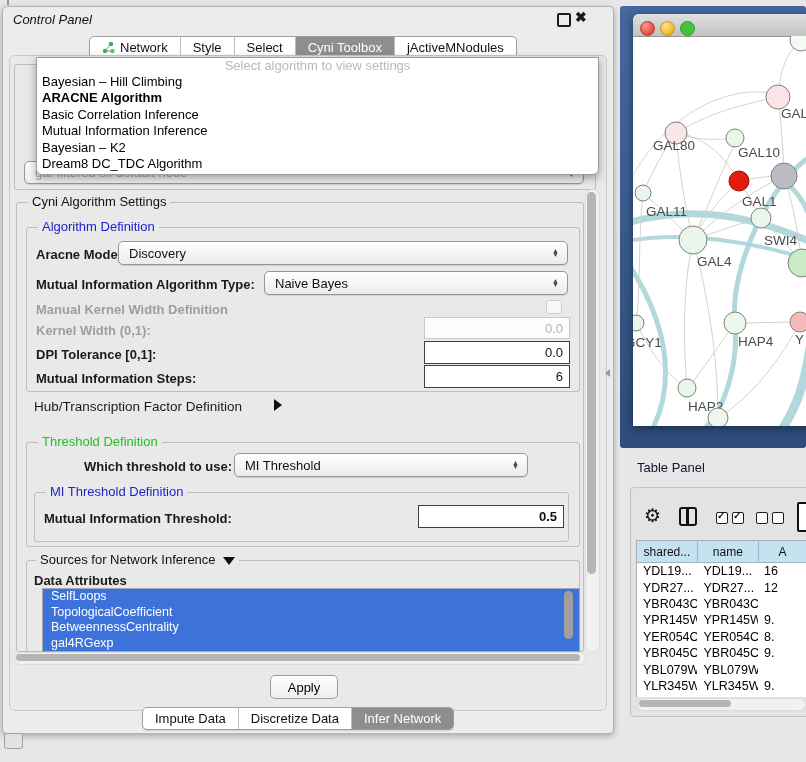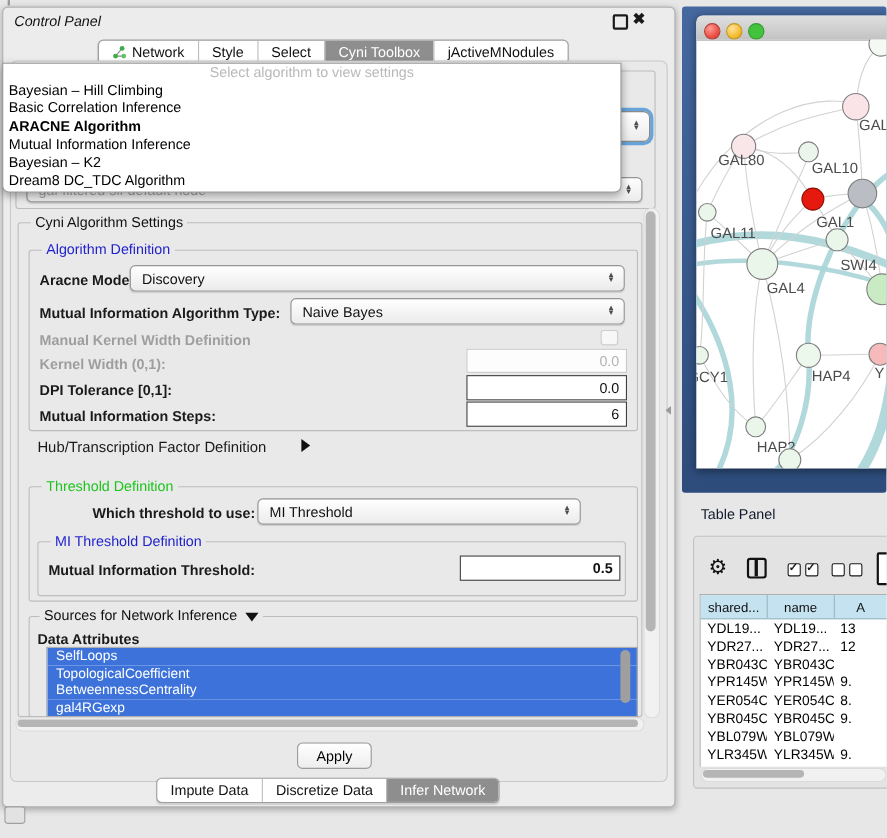--- a/index.html
+++ b/index.html
@@ -21,21 +21,21 @@
          display:flex;align-items:center;justify-content:flex-end;padding:0 6px;}
   .field.dis{border:1px solid #c9c9c9;color:#b3b3b3;background:#fdfdfd;}
   .seg{display:flex;background:#fff;border:1px solid #9e9e9e;border-radius:5px;overflow:hidden;box-shadow:0 1px 1px rgba(0,0,0,.12);}
   .seg .item{padding:3px 12px;font-size:13px;color:#111;border-left:1px solid #bdbdbd;display:flex;align-items:center;gap:5px;white-space:nowrap;}
   .seg .item:first-child{border-left:none;}
   .seg .item.sel{background:#8e8e8e;color:#fff;}
   .vthumb,.hthumb{background:#b5b5b5;border-radius:6px;}
   .sctrack{background:#f1f1f1;border:1px solid #dcdcdc;border-radius:7px;}
 
   
-  #algo-dropdown{position:absolute;left:2px;top:57px;width:561px;height:116px;background:#fff;
+  #algo-dropdown{position:absolute;left:36px;top:57px;width:561px;height:116px;background:#fff;
     border:1px solid #9b9b9b;border-radius:0 0 6px 6px;box-shadow:0 3px 8px rgba(0,0,0,.35);z-index:60;overflow:hidden;}
   #algo-dropdown .prompt{color:#b9b9b9;font-size:13px;text-align:center;height:16px;line-height:16px;}
   #algo-dropdown .opt{font-size:13px;color:#000;height:16.4px;line-height:16.4px;padding-left:5px;white-space:nowrap;}
   #algo-dropdown .opt.bold{font-weight:bold;}
 
   
   #attr-list{position:absolute;left:42px;top:588px;width:536px;height:62px;background:#fff;border:1px solid #a8a8a8;overflow:hidden;z-index:12;}
   #attr-list .row{height:15.6px;line-height:15.6px;font-size:12.5px;color:#fff;background:#3c72d9;padding-left:8px;}
 
   
@@ -101,22 +101,22 @@
     <span class="stepper">
         <span>▲</span>
         <span>▼</span>
       </span>
   </div>
 
   <div id="algo-dropdown">
     <div class="prompt">Select algorithm to view settings</div>
     <div id="algo-options">
         <div class="opt">Bayesian – Hill Climbing</div>
+        <div class="opt bold">ARACNE Algorithm</div>
         <div class="opt">Basic Correlation Inference</div>
-        <div class="opt bold">ARACNE Algorithm</div>
         <div class="opt">Mutual Information Inference</div>
         <div class="opt">Bayesian – K2</div>
         <div class="opt">Dream8 DC_TDC Algorithm</div>
       </div>
   </div>
 
   <div class="abs" style="z-index:10;">
     <div class="groupbox" style="left:16px;top:202px;width:566px;height:448px;"></div>
     <div class="grouptitle" style="left:28px;top:195px;color:#111;">Cyni Algorithm Settings</div>
 
@@ -300,21 +300,21 @@
 
   <div id="node-table">
       <div class="hrow">
         <div class="hcell" style="width: 76px;">shared...</div>
         <div class="hcell" style="width: 76px;">name</div>
         <div class="hcell" style="width: 60px;">A</div>
       </div>
       <div class="trow">
         <div class="tcell" style="width: 76px;">YDL19...</div>
         <div class="tcell" style="width: 76px;">YDL19...</div>
-        <div class="tcell" style="width: 60px;">13</div>
+        <div class="tcell" style="width: 60px;">16</div>
       </div>
       <div class="trow">
         <div class="tcell" style="width: 76px;">YDR27...</div>
         <div class="tcell" style="width: 76px;">YDR27...</div>
         <div class="tcell" style="width: 60px;">12</div>
       </div>
       <div class="trow">
         <div class="tcell" style="width: 76px;">YBR043C</div>
         <div class="tcell" style="width: 76px;">YBR043C</div>
         <div class="tcell" style="width: 60px;"></div>

